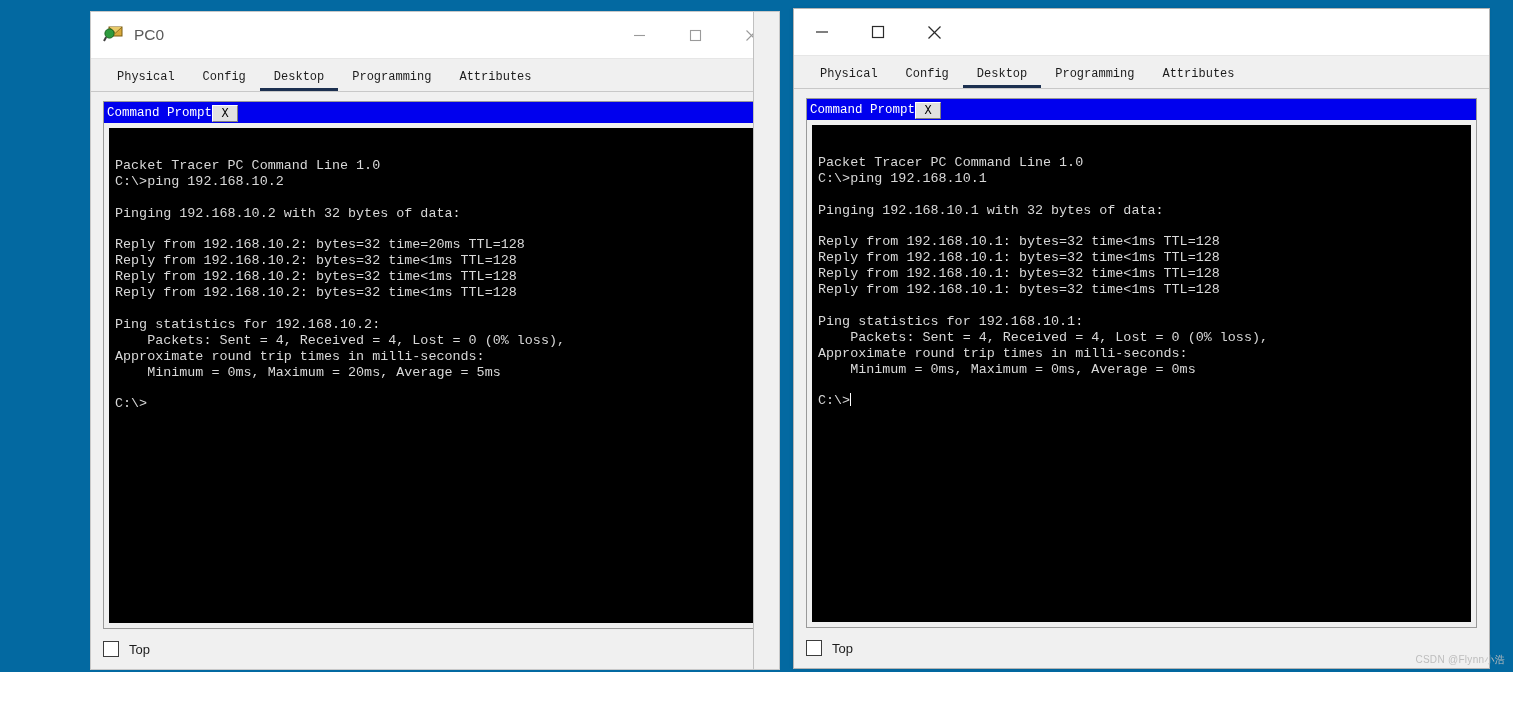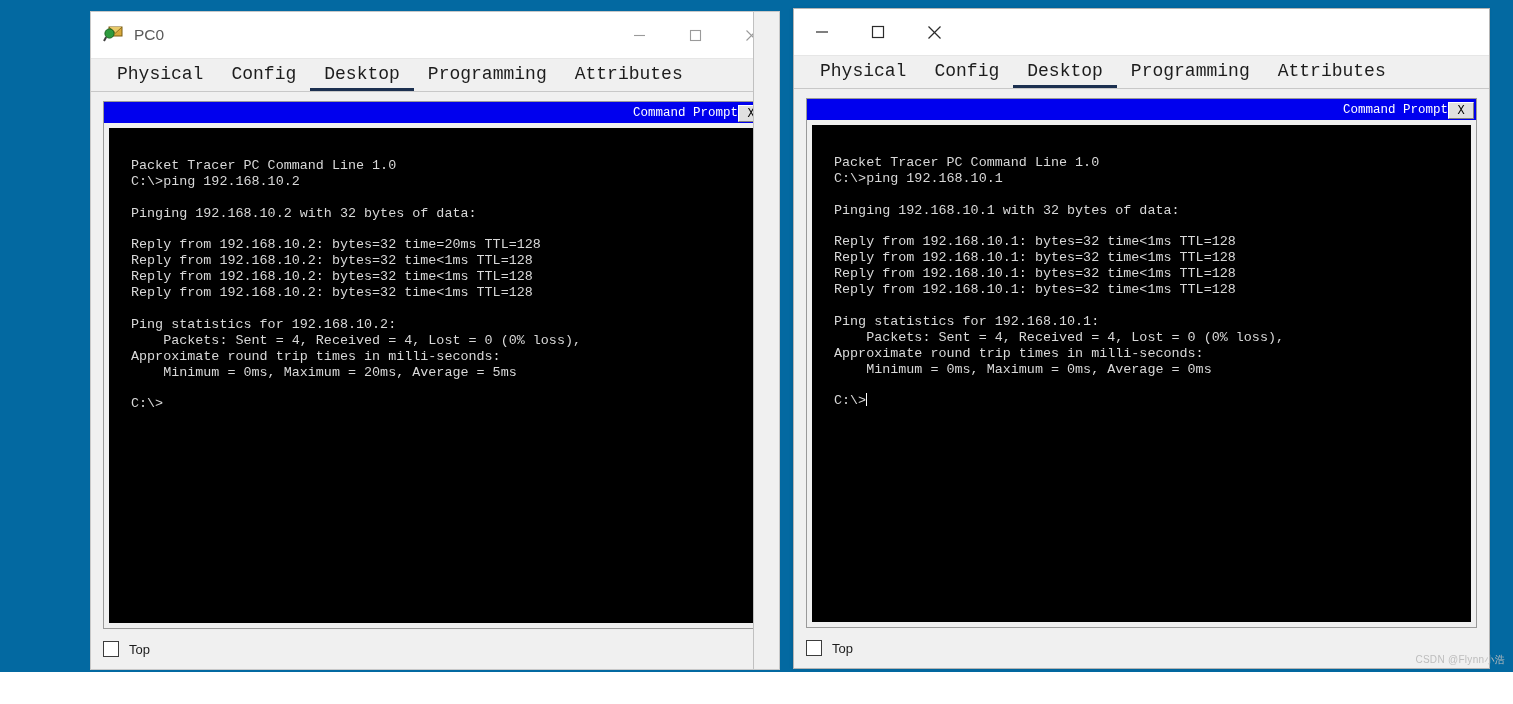--- a/index.html
+++ b/index.html
@@ -69,21 +69,21 @@
     height: 32px;
     flex: 0 0 auto;
     background: #f0f0f0;
     display: flex;
     align-items: flex-end;
     padding-left: 12px;
     gap: 0;
   }
   .tab {
     font-family: "Liberation Mono", monospace;
-    font-size: 18px;
+    font-size: 12px;
     color: #1c1c1c;
     padding: 0 14px 5px 14px;
     line-height: 1;
     white-space: nowrap;
     border-bottom: 3px solid transparent;
     cursor: default;
   }
   .tab.selected { border-bottom-color: #1c3050; }
 
   
@@ -103,21 +103,21 @@
     border: 1px solid #9a9a9a;
     background: #f0f0f0;
     min-height: 0;
   }
   .app-titlebar {
     height: 21px;
     flex: 0 0 auto;
     background: #0000ee;
     display: flex;
     align-items: center;
-    justify-content: flex-end;
+    justify-content: flex-start;
     padding: 2px 2px 0 3px;
   }
   .app-title {
     font-family: "Liberation Mono", monospace;
     font-size: 12.5px;
     color: #ffffff;
     line-height: 1;
     white-space: nowrap;
   }
   .app-close {
@@ -140,21 +140,21 @@
     display: flex;
     min-height: 0;
   }
   .terminal {
     flex: 1 1 auto;
     background: #000000;
     color: #d8d8d8;
     font-family: "Liberation Mono", monospace;
     font-size: 13.4px;
     line-height: 15.9px;
-    padding: 14px 6px 6px 22px;
+    padding: 14px 6px 6px 6px;
     white-space: pre;
     overflow: hidden;
     min-height: 0;
   }
   .term-line { min-height: 15.9px; }
   .cursor {
     display: inline-block;
     width: 1px;
     height: 13px;
     background: #ffffff;

